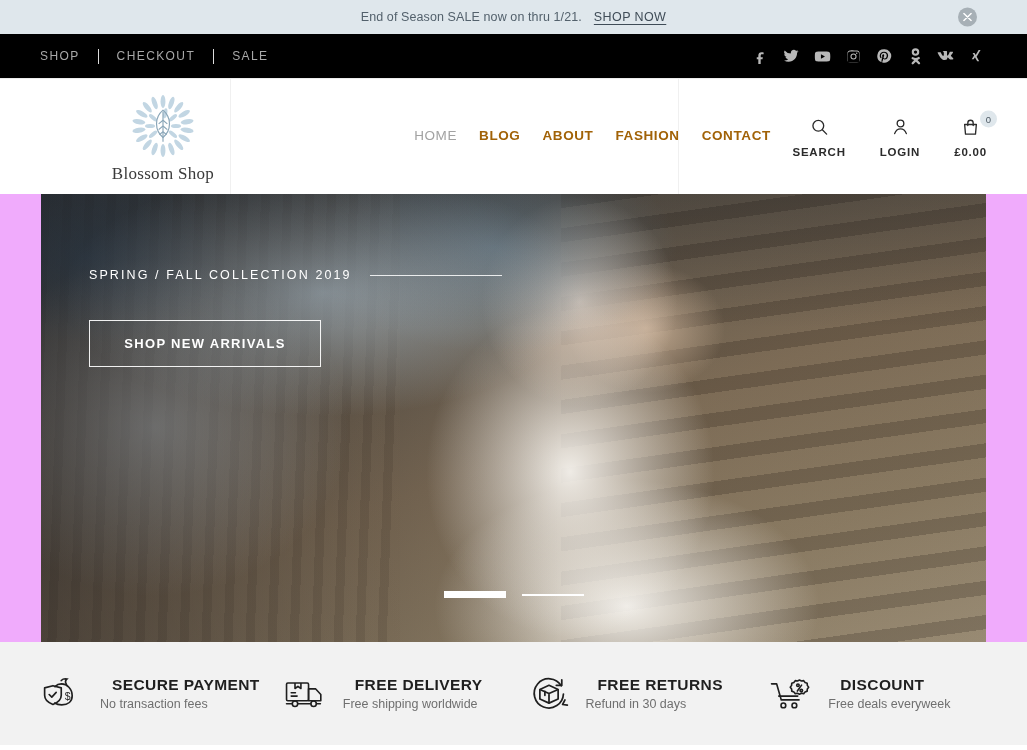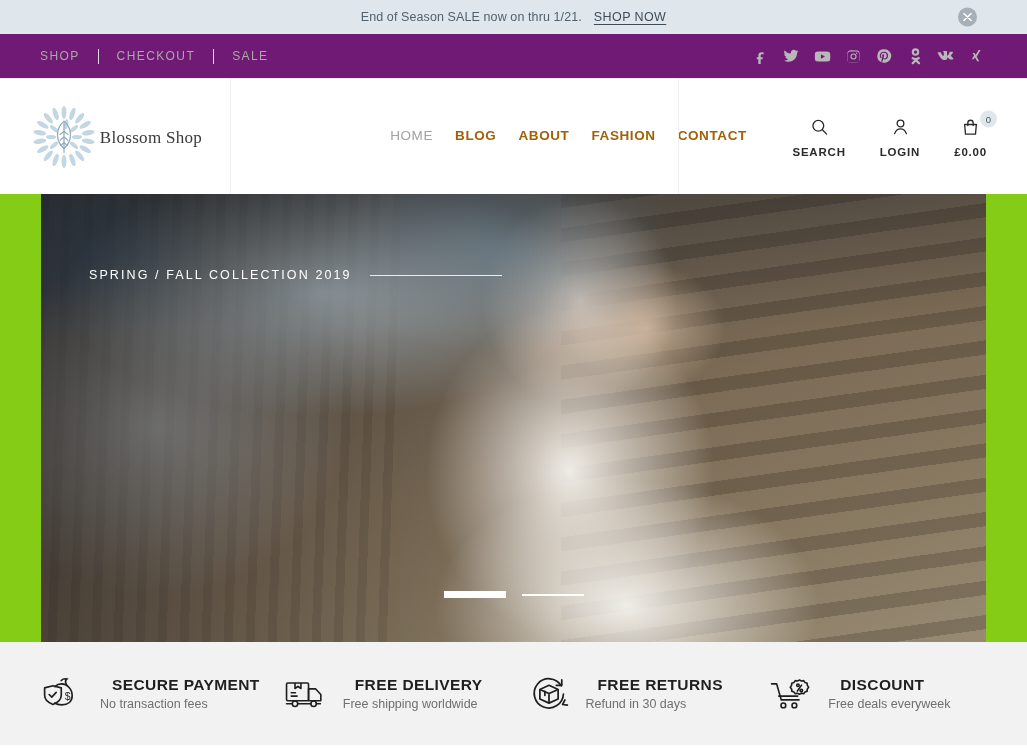--- a/index.html
+++ b/index.html
@@ -48,21 +48,21 @@
     display: flex;
     align-items: center;
     justify-content: center;
     cursor: pointer;
   }
   .announce-close svg { display: block; }
 
   
   .topbar {
     height: 45px;
-    background: #701a75;
+    background: #000000;
     border-bottom: 1px solid #ececec;
     display: flex;
     align-items: center;
     padding: 16px 40px;
   }
   .topbar-links {
     display: flex;
     align-items: center;
   }
   .topbar-link {
@@ -110,24 +110,25 @@
     width: 1px;
     background: #f0f0f0;
   }
   .header-divider.left { left: 230px; }
   .header-divider.right { left: 678px; }
 
   .brand {
     width: 230px;
     height: 100%;
     display: flex;
-    flex-direction: row;
-    align-items: center;
-    justify-content: center;
-    cursor: pointer;
+    flex-direction: column;
+    align-items: center;
+    justify-content: center;
+    cursor: pointer;
+    margin-left: 48px;
   }
   .brand-mark { width: 72px; height: 72px; display: block; }
   .brand-name {
     margin-top: 2px;
     font-family: "Liberation Serif", serif;
     font-size: 17px;
     color: #3a3a3a;
     letter-spacing: .3px;
   }
 
@@ -192,21 +193,21 @@
     color: #4b5862;
     font-size: 9.5px;
     display: flex;
     align-items: center;
     justify-content: center;
   }
 
   
   .hero-wrap {
     padding: 0 41px;
-    background: #84cc16;
+    background: #f0abfc;
   }
   .hero {
     position: relative;
     height: 448px;
     overflow: hidden;
     background: #4c4237;
   }
   .hero-photo {
     position: absolute;
     inset: 0;
@@ -571,20 +572,21 @@
       <div class="layer l-bride"></div>
       <div class="layer l-smoke"></div>
       <div class="layer l-vignette"></div>
     </div>
 
     <div class="hero-content">
       <div class="eyebrow">
         <span class="eyebrow-text">SPRING / FALL COLLECTION 2019</span>
         <span class="eyebrow-rule"></span>
       </div>
+      <div class="hero-btn">SHOP NEW ARRIVALS</div>
     </div>
 
     <div class="hero-dots">
       <span class="dot active"></span>
       <span class="dot idle"></span>
     </div>
   </div>
 </div>
 
 <div class="features">

